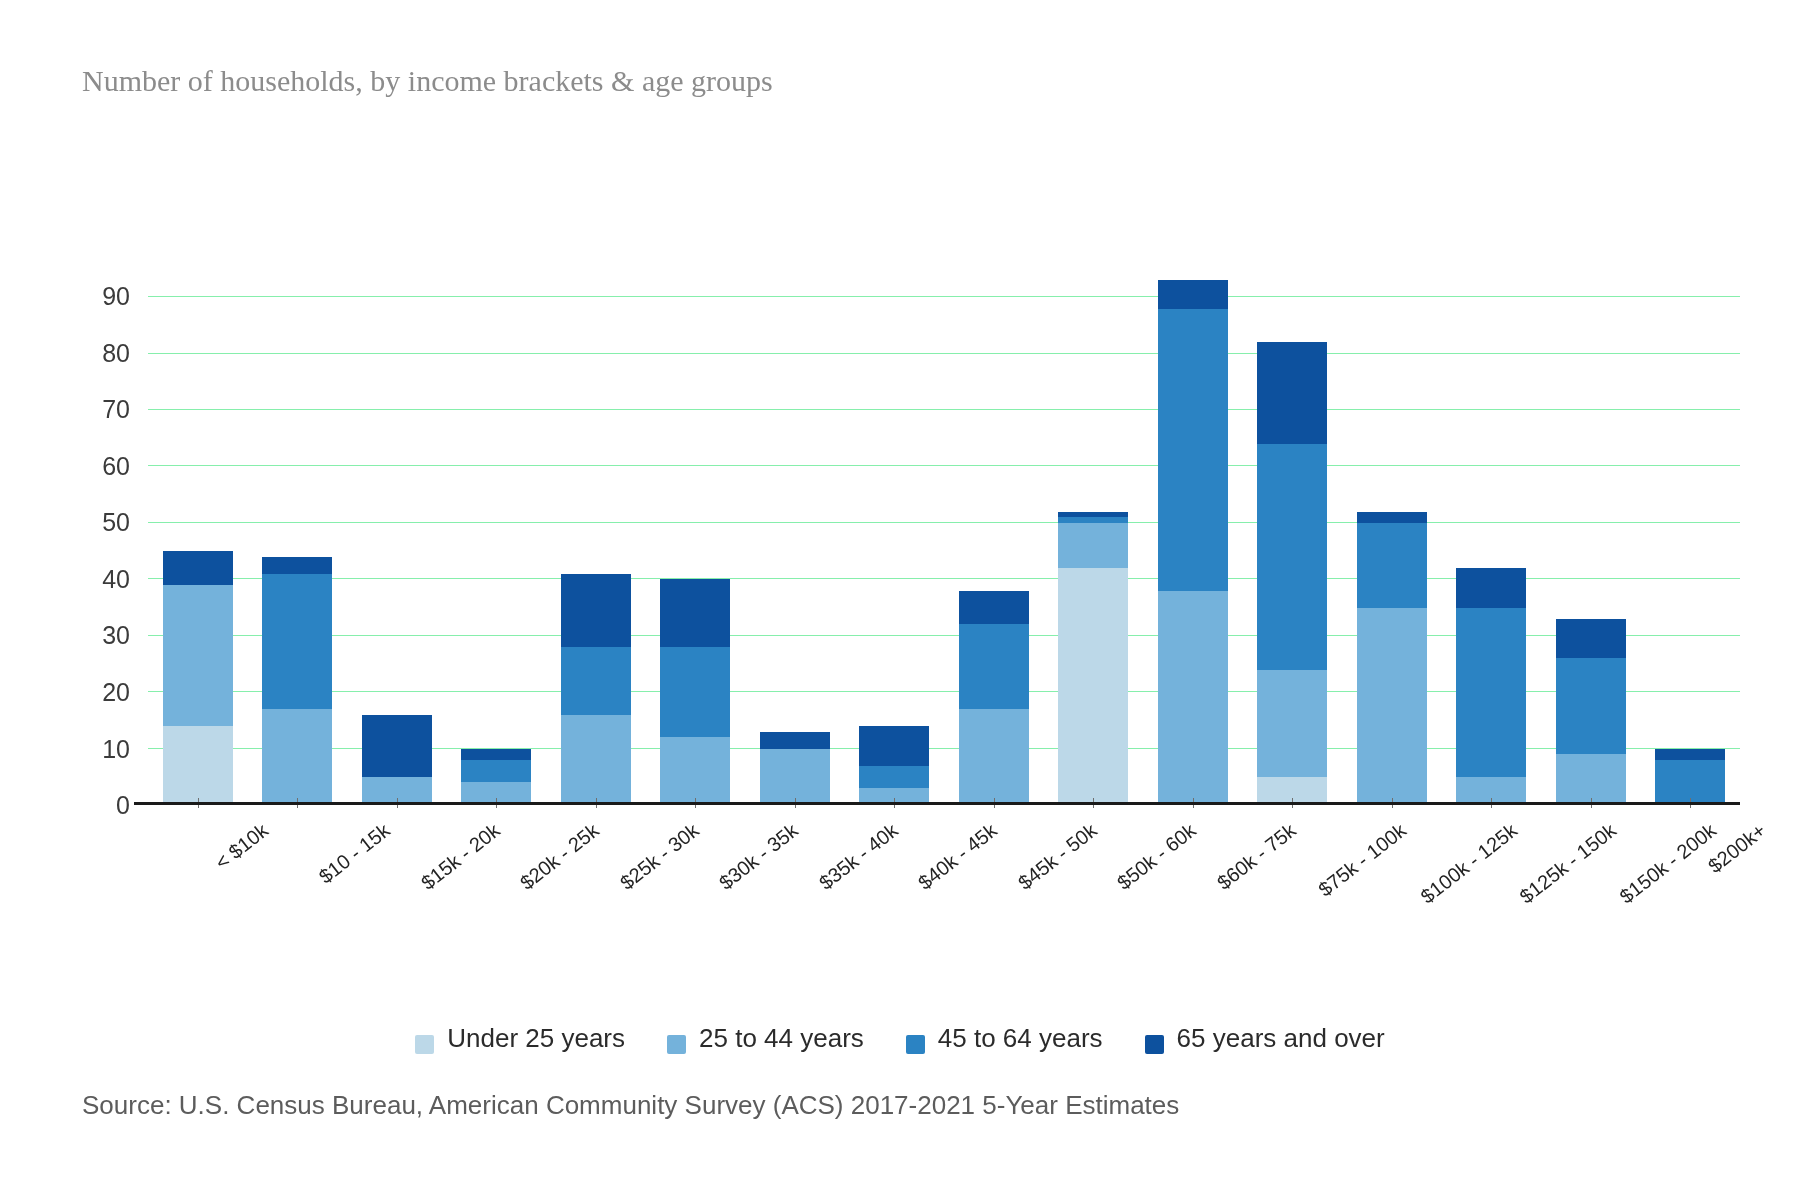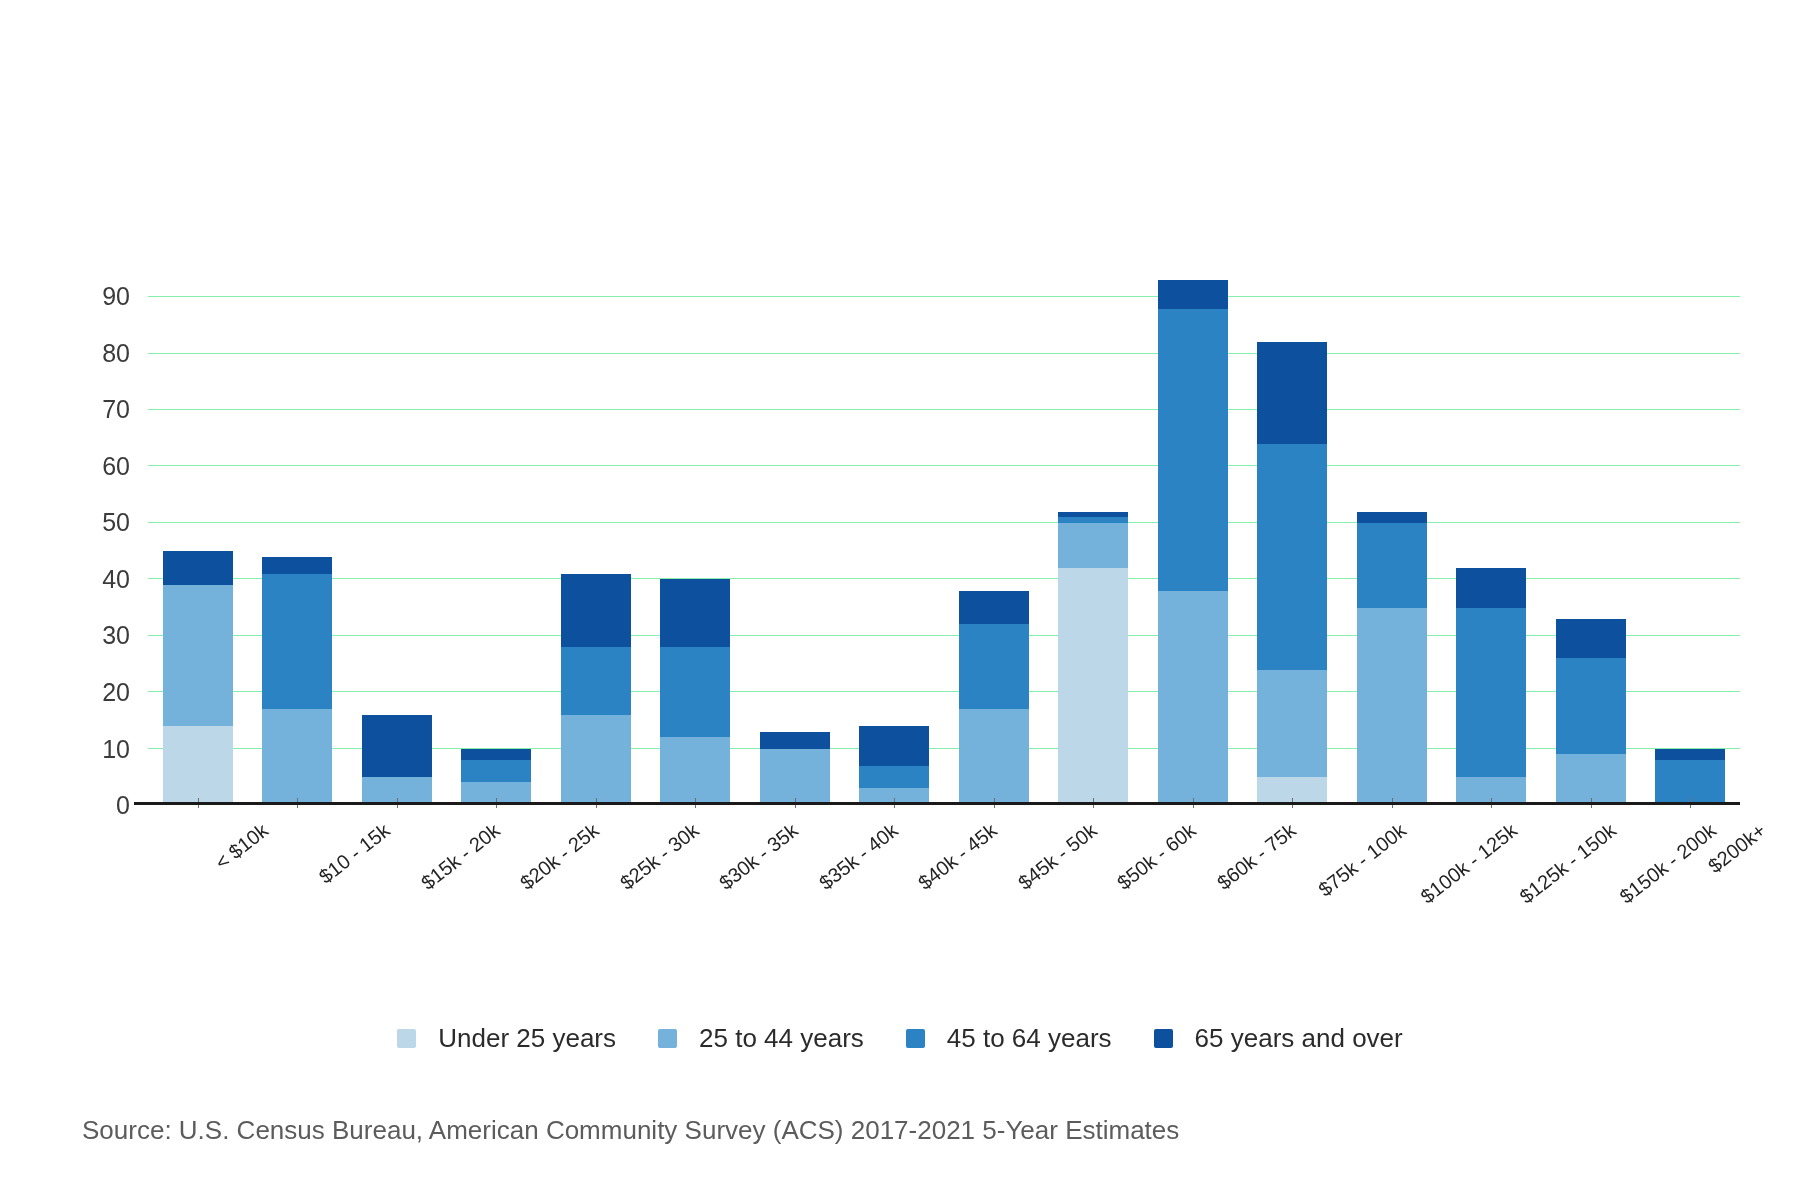--- a/index.html
+++ b/index.html
@@ -139,22 +139,22 @@
     top: 1023px;
     left: 0;
     width: 1800px;
     display: flex;
     justify-content: center;
     align-items: center;
     gap: 42px;
   }
   .legend-item {
     display: flex;
-    align-items: center;
-    gap: 22px;
+    align-items: flex-end;
+    gap: 13px;
   }
   .legend-swatch {
     width: 19px;
     height: 19px;
     border-radius: 2px;
     display: inline-block;
   }
   .legend-label {
     font-size: 26px;
     color: #2b2b2b;
@@ -166,34 +166,34 @@
     left: 82px;
     top: 1090px;
     width: 1640px;
     display: flex;
     align-items: center;
     justify-content: space-between;
   }
   #source-text {
     font-size: 26px;
     color: #5c5c5c;
-    margin-top: 25px;
   }
   #brand {
     font-family: "DejaVu Sans", sans-serif;
     font-weight: bold;
     font-size: 49px;
     letter-spacing: -1.4px;
     color: #000000;
   }
 </style>
 </head>
 <body>
 
 <div id="header">
+  <h2 id="chart-subtitle">Number of households, by income brackets &amp; age groups</h2>
 </div>
 
 <div id="plot-wrap">
   <div id="plot-area">
     <div id="gridlines">
         <div class="gridline" style="bottom: 0%; background: transparent;">
           <div class="ytick-label" style="bottom: 0%; transform: translateY(50%);">0</div>
         </div>
         <div class="gridline" style="bottom: 10.5263%;">
           <div class="ytick-label" style="bottom: 10.5263%; transform: translateY(50%);">10</div>

